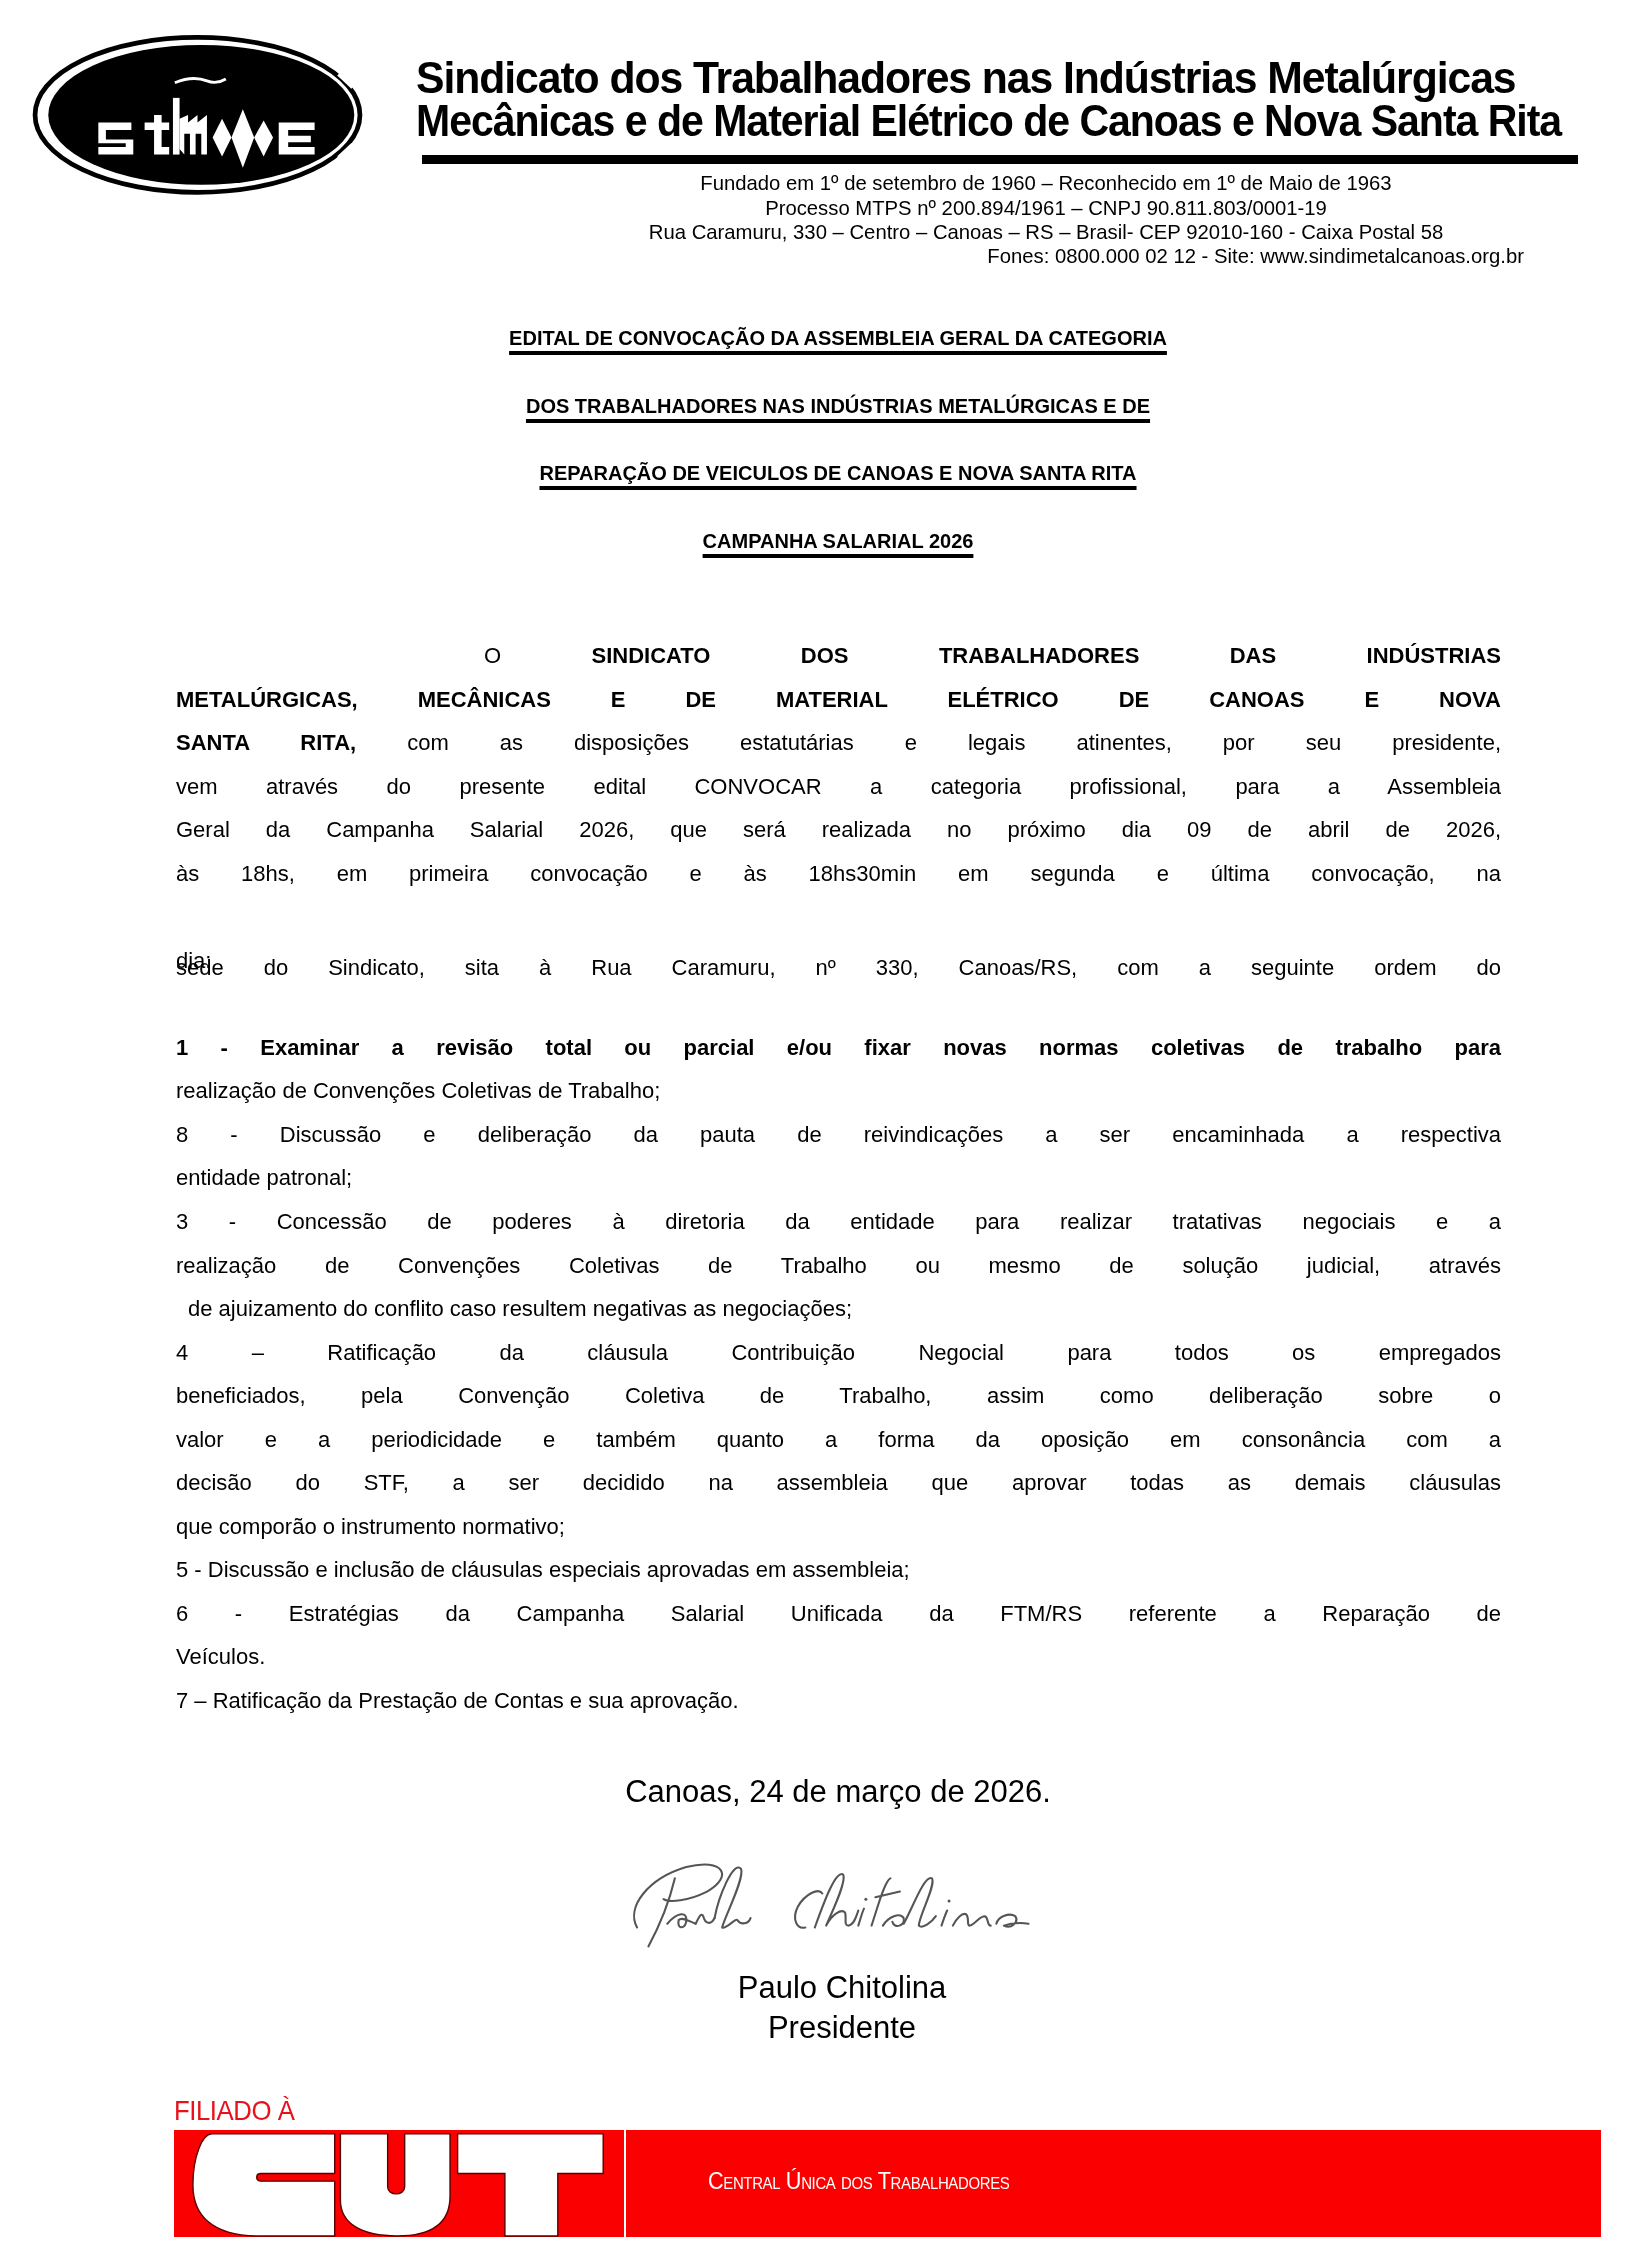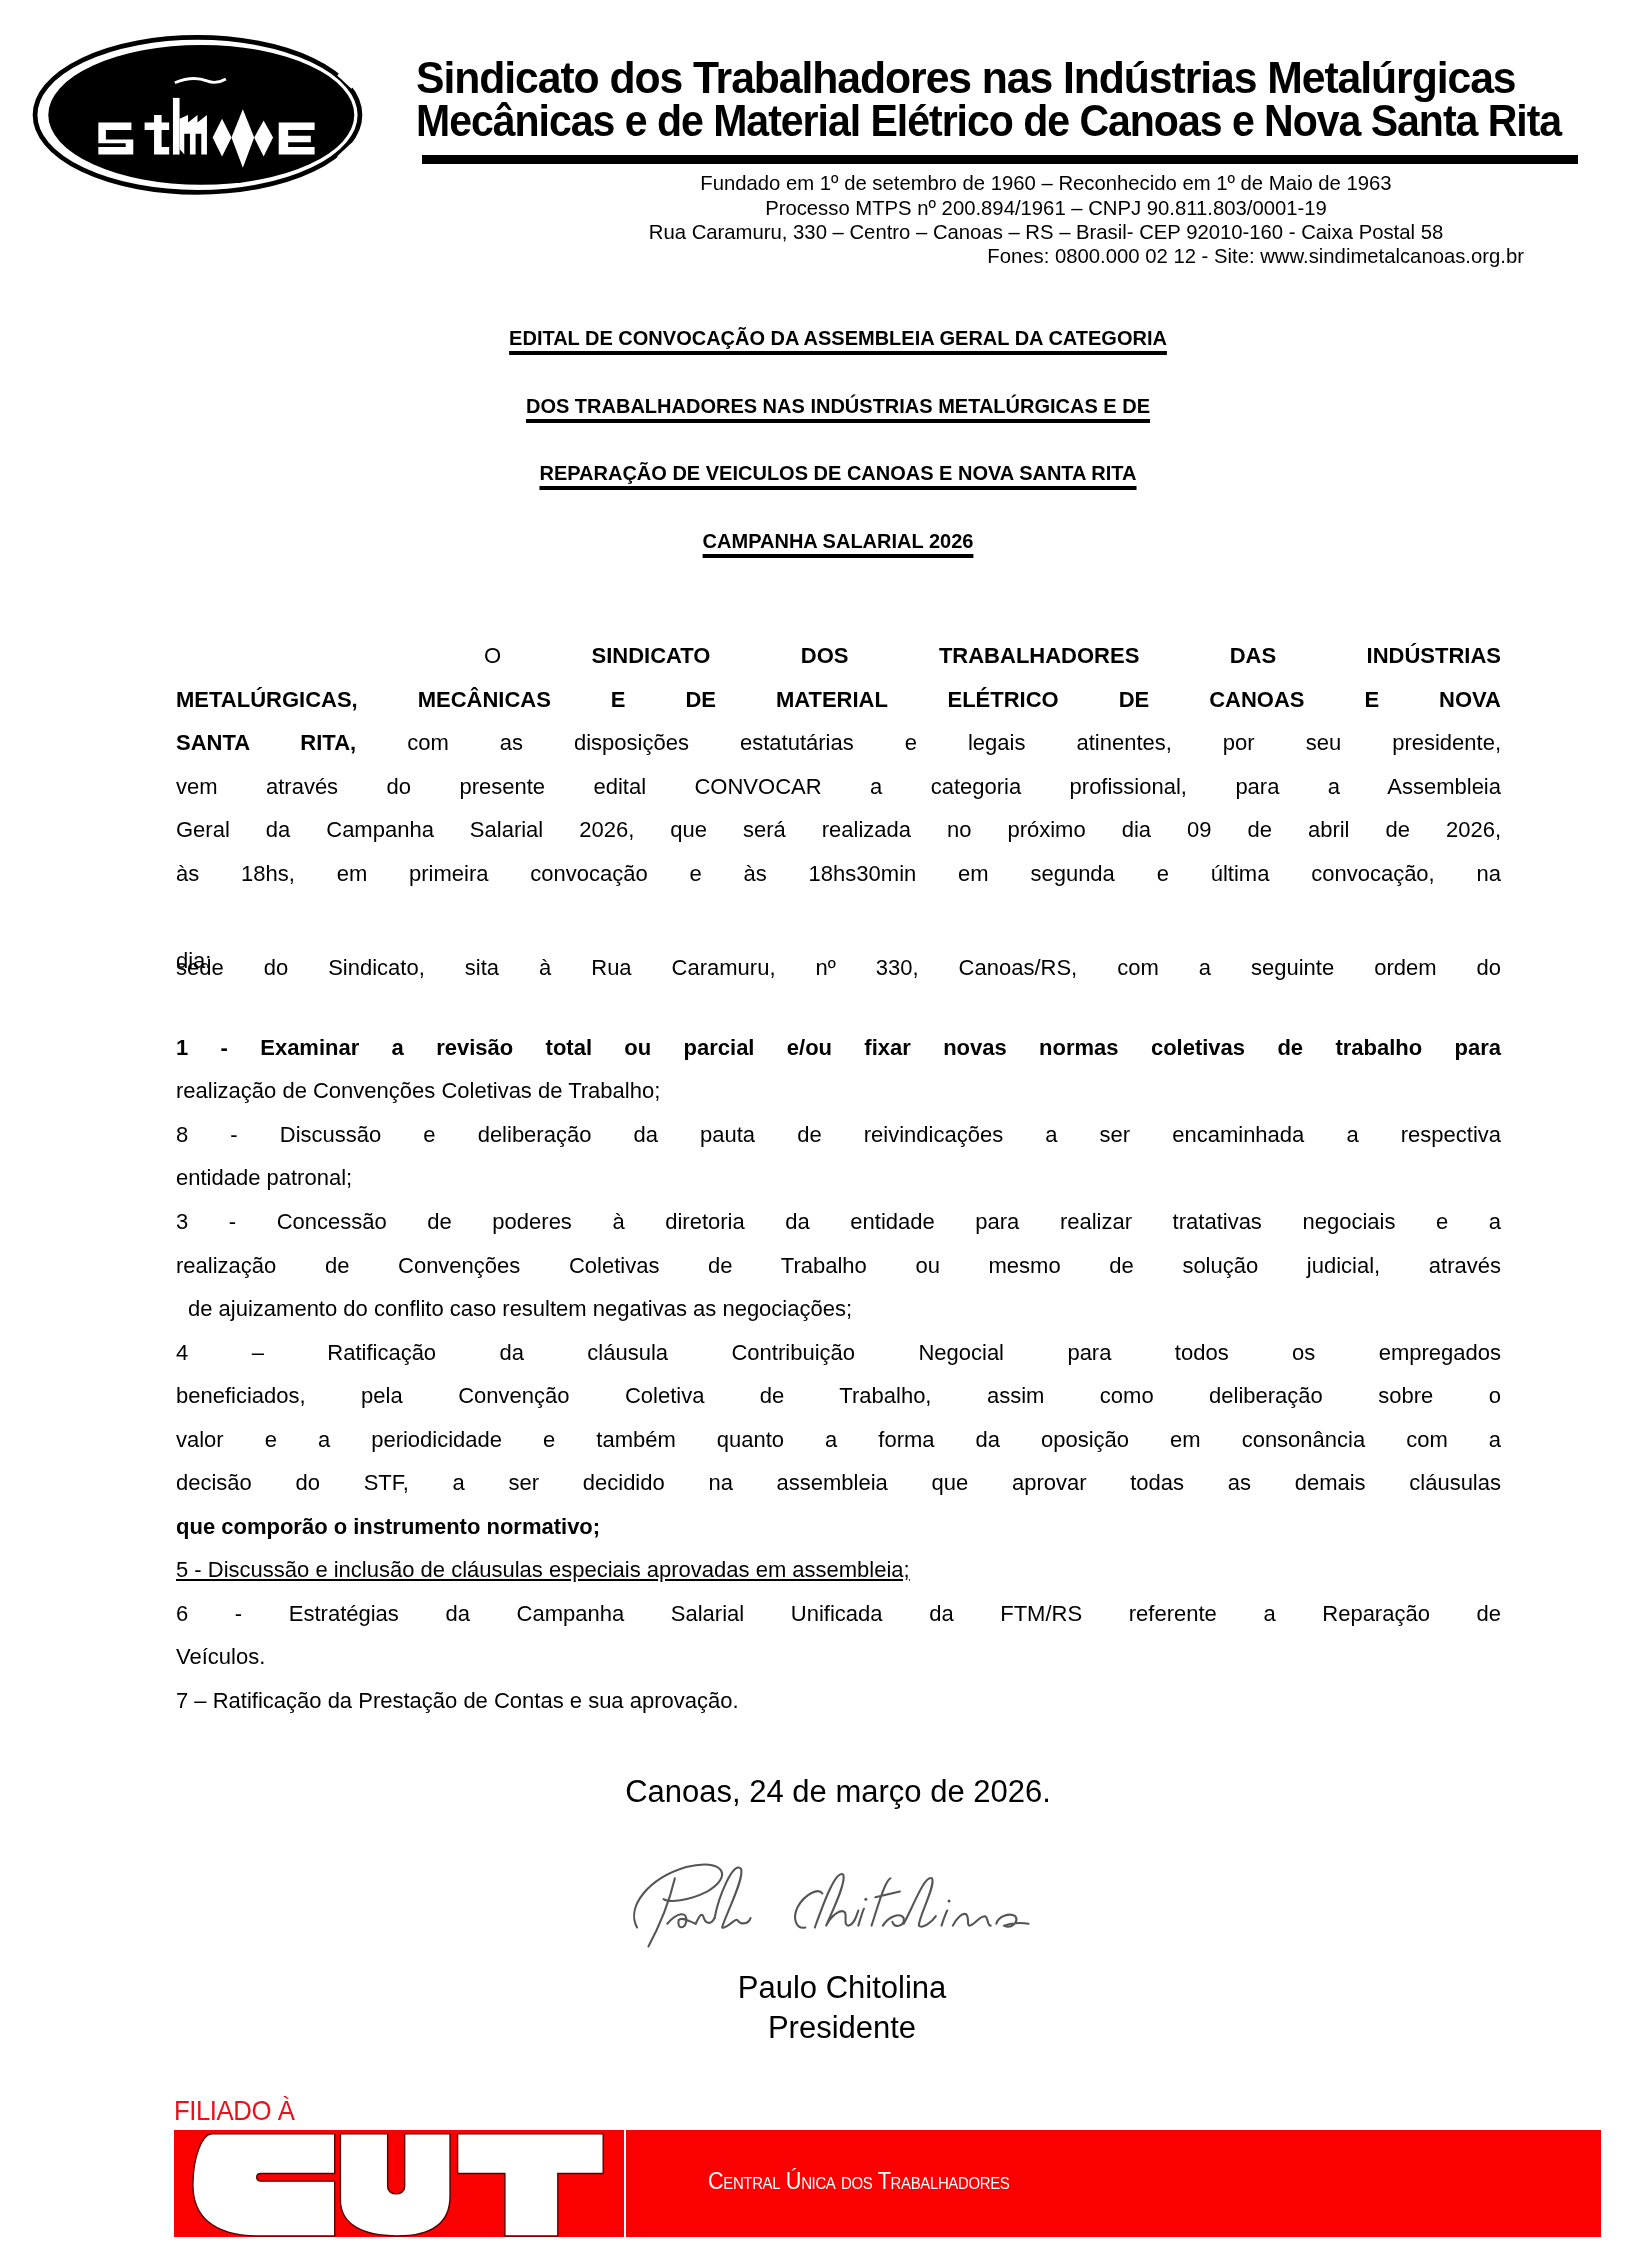--- a/index.html
+++ b/index.html
@@ -92,22 +92,22 @@
     <div class="abs line last" style="top: 1069px;">realização de Convenções Coletivas de Trabalho;</div>
     <div class="abs line" style="top: 1113px;">8 - Discussão e deliberação da pauta de reivindicações a ser encaminhada a respectiva</div>
     <div class="abs line last" style="top: 1156px;">entidade patronal;</div>
     <div class="abs line" style="top: 1200px;">3 - Concessão de poderes à diretoria da entidade para realizar tratativas negociais e a</div>
     <div class="abs line" style="top: 1244px;">realização de Convenções Coletivas de Trabalho ou mesmo de solução judicial, através</div>
     <div class="abs line last" style="top: 1287px; margin-left: 12px;">de ajuizamento do conflito caso resultem negativas as negociações;</div>
     <div class="abs line" style="top: 1331px;">4 – Ratificação da cláusula Contribuição Negocial para todos os empregados</div>
     <div class="abs line" style="top: 1374px;">beneficiados, pela Convenção Coletiva de Trabalho, assim como deliberação sobre o</div>
     <div class="abs line" style="top: 1418px;">valor e a periodicidade e também quanto a forma da oposição em consonância com a</div>
     <div class="abs line" style="top: 1461px;">decisão do STF, a ser decidido na assembleia que aprovar todas as demais cláusulas</div>
-    <div class="abs line last" style="top: 1505px; font-weight: bold;">que comporão o instrumento normativo;</div>
-    <div class="abs line last" style="top: 1548px; text-decoration: underline;">5 - Discussão e inclusão de cláusulas especiais aprovadas em assembleia;</div>
+    <div class="abs line last" style="top: 1505px;">que comporão o instrumento normativo;</div>
+    <div class="abs line last" style="top: 1548px;">5 - Discussão e inclusão de cláusulas especiais aprovadas em assembleia;</div>
     <div class="abs line" style="top: 1592px;">6 - Estratégias da Campanha Salarial Unificada da FTM/RS referente a Reparação de</div>
     <div class="abs line last" style="top: 1635px;">Veículos.</div>
     <div class="abs line last" style="top: 1679px;">7 – Ratificação da Prestação de Contas e sua aprovação.</div>
   </div>
 
 <div id="date" class="abs">Canoas, 24 de março de 2026.</div>
 
 <svg id="signature" class="abs" viewBox="0 0 460 110">
   <g fill="none" stroke="#555" stroke-width="2.2" stroke-linecap="round" stroke-linejoin="round">
     <path d="M 18 82 C 6 60, 30 30, 70 18 C 110 8, 120 28, 92 44 C 72 54, 52 56, 46 52"></path>

